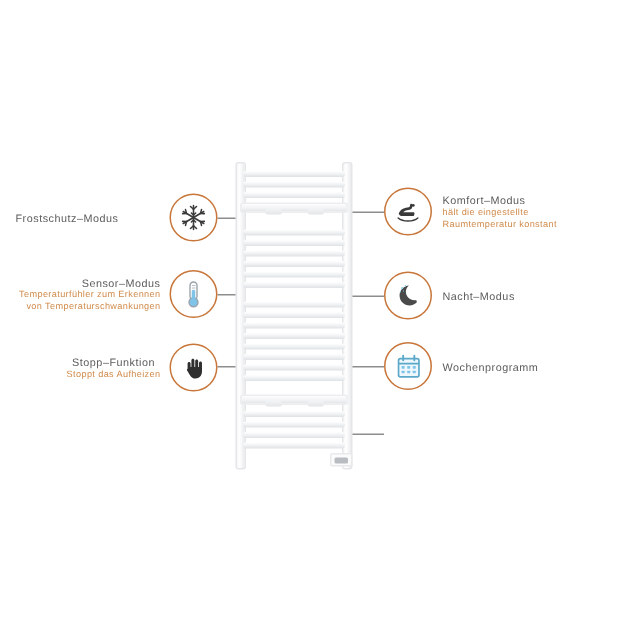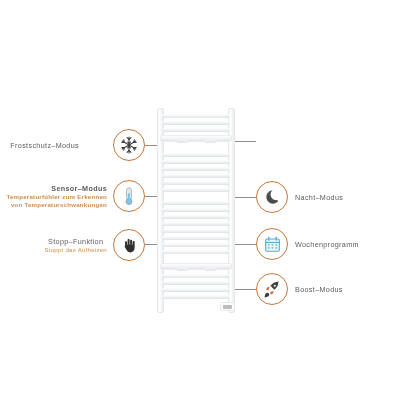--- a/index.html
+++ b/index.html
@@ -132,21 +132,21 @@
             <line x1="17.6" y1="8.7" x2="18.4" y2="5.7"></line>
           <line x1="12" y1="10" x2="10.3" y2="8.4"></line>
             <line x1="12" y1="10" x2="13.7" y2="8.4"></line>
           <line x1="12" y1="14" x2="10.3" y2="15.6"></line>
             <line x1="12" y1="14" x2="13.7" y2="15.6"></line>
         </g>
       </svg>
     </div>
   </div>
 
-  <div class="feature left" style="left:6px;top:180px;width:139px;justify-content:flex-end;font-weight:bold;">
+  <div class="feature left" style="left:6px;top:180px;width:139px;justify-content:flex-end;">
     <div class="txt r-align" style="margin-right:6px;">
       <div class="title">Sensor–Modus</div>
       <div class="sub">Temperaturfühler  zum  Erkennen</div>
       <div class="sub">von  Temperaturschwankungen</div>
     </div>
     <div class="badge">
       <svg width="20" height="20" viewBox="0 0 24 24" aria-hidden="true">
         <rect x="9.2" y="2.4" width="5.6" height="14.2" rx="2.8" fill="#fdfdfd" stroke="#9aa3ab" stroke-width="1.1"></rect>
         <circle cx="12" cy="18.6" r="3.6" fill="#7fc4e8" stroke="#9aa3ab" stroke-width="1.1"></circle>
         <rect x="10.6" y="8.5" width="2.8" height="9" rx="1.4" fill="#7fc4e8"></rect>
@@ -167,20 +167,38 @@
       <svg width="19" height="19" viewBox="0 0 24 24" aria-hidden="true">
         <path fill="#2f2f2f" d="M6.4 12.6V7.9c0-.7.55-1.25 1.25-1.25S8.9 7.2 8.9 7.9v3.1h.7V5.2
           c0-.72.56-1.28 1.25-1.28s1.25.56 1.25 1.28v5.8h.7V5.9c0-.7.56-1.26 1.25-1.26
           s1.25.56 1.25 1.26v5.1h.7V7.6c0-.68.56-1.24 1.25-1.24s1.25.56 1.25 1.24v7.2
           c0 3.4-2.2 5.9-5.4 5.9-2.1 0-3.6-.9-4.6-2.6l-2.5-4.2c-.35-.6-.15-1.35.45-1.7
           .58-.33 1.3-.14 1.65.42z"></path>
       </svg>
     </div>
   </div>
 
+  <div class="feature right" style="left:256px;top:125px;">
+    <div class="badge">
+      <svg width="20" height="20" viewBox="0 0 24 24" aria-hidden="true">
+        <path fill="#3a3a3a" d="M4.6 13.4c1.1-2.5 3.1-4 5.7-4.4l2.3-.35c.5-.08.9-.5.95-1
+          l.1-1.05c.05-.55.55-.95 1.1-.85.5.1.85.55.82 1.05l-.12 1.4
+          c-.1 1.15-.95 2.1-2.1 2.3l-2.2.4c-1.2.2-2.2.75-2.95 1.6h8.05
+          c.62 0 1.05.55.92 1.15l-.22 1.05c-.12.57-.63.98-1.22.98H7.1
+          c-1.0 0-1.9-.6-2.3-1.5-.12-.27-.12-.5-.2-.78z"></path>
+        <path fill="none" stroke="#3a3a3a" stroke-width="1.15" stroke-linecap="round" d="M4.1 17.2c1.9 1.6 4.6 2.4 7.9 2.4s6.0-.8 7.9-2.4"></path>
+        <circle cx="16.2" cy="7.1" r="1.15" fill="#3a3a3a"></circle>
+      </svg>
+    </div>
+    <div class="txt l-align" style="margin-left:7px;">
+      <div class="title">Komfort–Modus</div>
+      <div class="sub">hält  die  eingestellte</div>
+      <div class="sub">Raumtemperatur  konstant</div>
+    </div>
+  </div>
 
   <div class="feature right" style="left:256px;top:181px;">
     <div class="badge">
       <svg width="20" height="20" viewBox="0 0 24 24" aria-hidden="true">
         <path fill="#4a4a4a" d="M18.6 15.6c-4.3.9-8.3-2.3-8.3-6.6 0-2.05.95-3.9 2.45-5.1
           -4.2.25-7.5 3.75-7.5 8.0 0 4.45 3.6 8.05 8.05 8.05 2.3 0 4.35-.95 5.8-2.5z"></path>
         <circle cx="7.3" cy="6.1" r="0.85" fill="#8fd0e8"></circle>
         <circle cx="9.9" cy="4.3" r="0.62" fill="#8fd0e8"></circle>
         <circle cx="5.9" cy="9.0" r="0.55" fill="#8fd0e8"></circle>
         <circle cx="8.4" cy="8.4" r="0.45" fill="#8fd0e8"></circle>
@@ -206,30 +224,14 @@
           <rect x="10.7" y="15.3" width="2.5" height="2.2" rx="0.4"></rect>
           <rect x="15.4" y="15.3" width="2.5" height="2.2" rx="0.4"></rect>
         </g>
       </svg>
     </div>
     <div class="txt l-align" style="margin-left:7px;">
       <div class="title">Wochenprogramm</div>
     </div>
   </div>
 
-  <div class="feature right" style="left:256px;top:273px;">
-    <div class="badge">
-      <svg width="20" height="20" viewBox="0 0 24 24" aria-hidden="true">
-        <path fill="#3d3d3d" d="M20.4 3.5c-3.3-.4-6.4.75-8.7 3.05l-1.6 1.6 4.7 4.7 1.6-1.6
-          c2.3-2.3 3.45-5.4 3.05-8.7l-.05-.5z"></path>
-        <path fill="#d96a52" d="M9.0 9.3l-2.3.5c-.45.1-.82.42-.98.85l-.85 2.3 2.9.85z"></path>
-        <path fill="#d96a52" d="M14.1 14.4l-.5 2.3c-.1.45-.42.82-.85.98l-2.3.85-.85-2.9z"></path>
-        <circle cx="15.4" cy="8.2" r="1.75" fill="#eef6fa" stroke="#3d3d3d" stroke-width="1"></circle>
-        <path fill="#3d3d3d" d="M3.3 20.6c.2-1.4.6-2.55 1.45-3.4.95-.95 2.4-.95 3.3 0
-          .9.9.9 2.35-.02 3.28-.85.85-2.0 1.25-3.4 1.45l-1.45.2z"></path>
-      </svg>
-    </div>
-    <div class="txt l-align" style="margin-left:7px;">
-      <div class="title">Boost–Modus</div>
-    </div>
-  </div>
 
 </div>
 
 </body></html>

